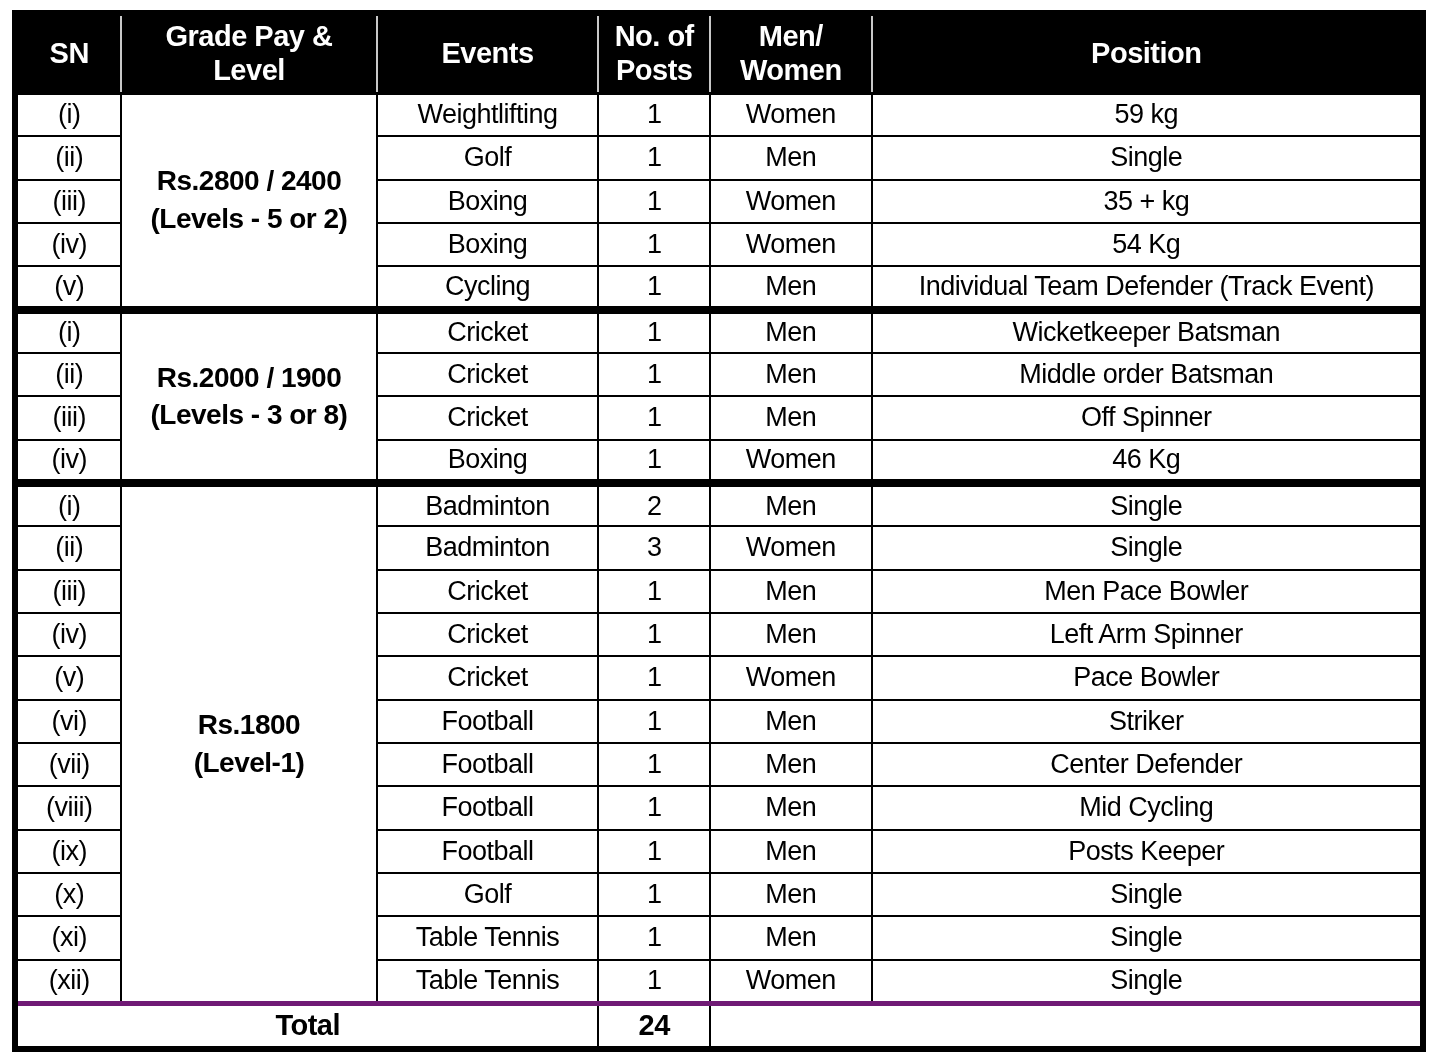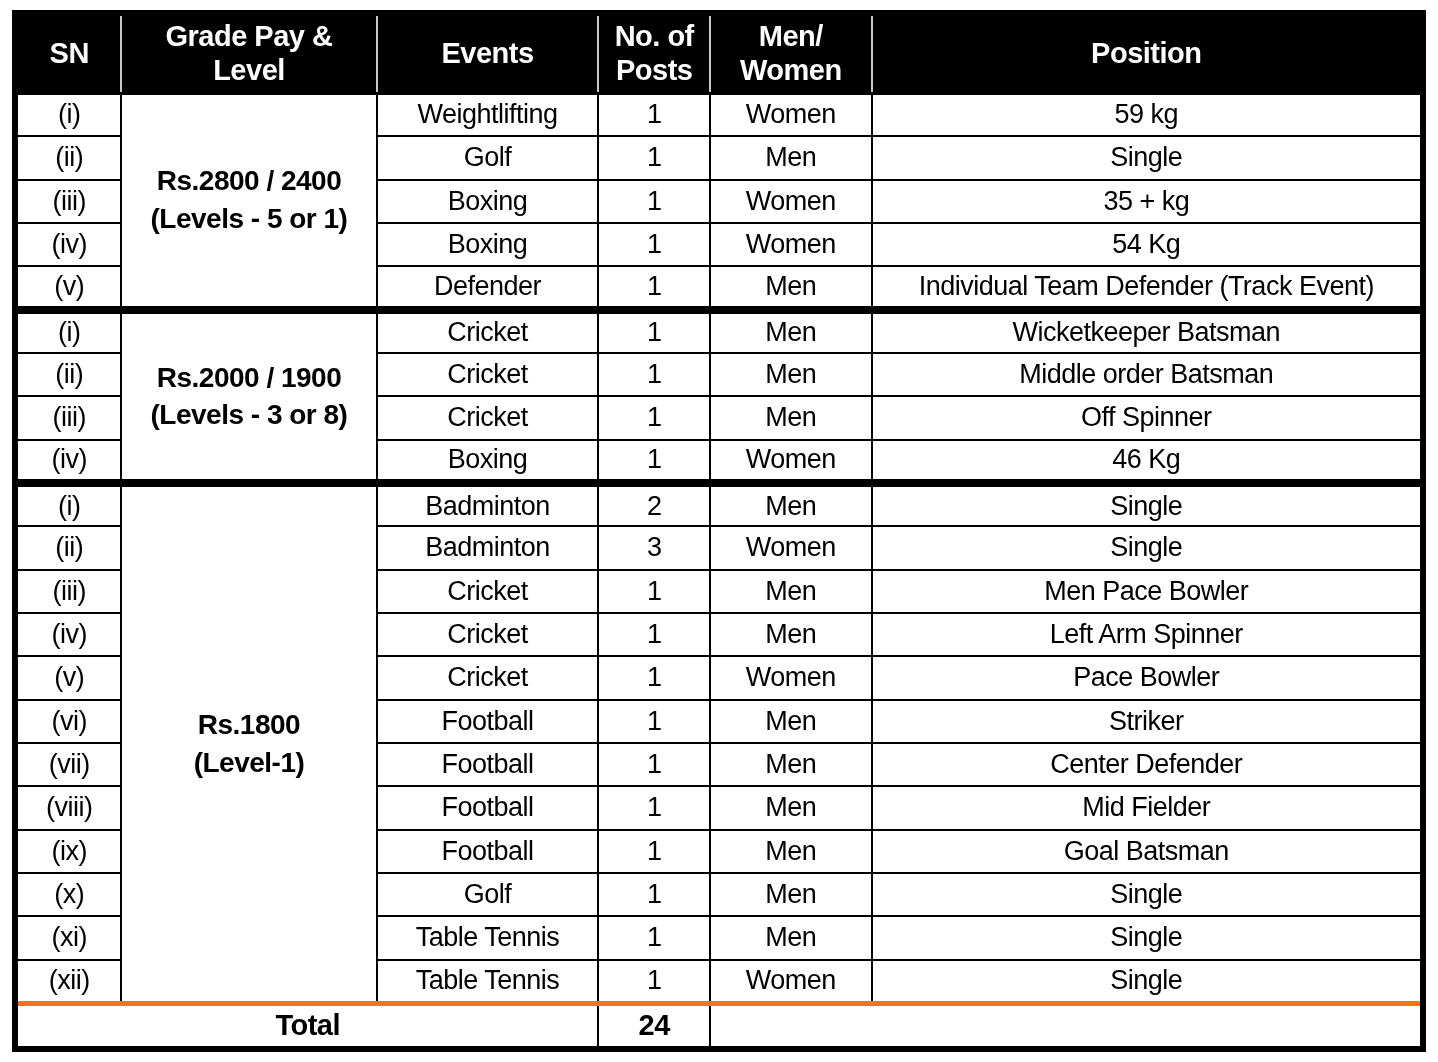--- a/index.html
+++ b/index.html
@@ -67,21 +67,21 @@
 
   td.grade-cell {
     font-weight: bold;
     font-size: 28px;
     line-height: 1.35;
     white-space: normal;
   }
 
   tr.total-row { height: 46px; }
   tr.total-row td {
-    border-top: 5px solid #f97316;
+    border-top: 5px solid #701a75;
     font-weight: bold;
     font-size: 29px;
     letter-spacing: -0.5px;
   }
 </style>
 </head>
 <body>
 
 <div class="page">
   <table class="posts-table">
@@ -104,21 +104,21 @@
         <th>Men/
 Women</th>
         <th>Position</th>
       </tr>
     </thead>
     <tbody>
         <tr>
           <td>(i)</td>
           <td class="grade-cell" rowspan="5">
             <div>Rs.2800 / 2400</div>
-            <div>(Levels - 5 or 1)</div>
+            <div>(Levels - 5 or 2)</div>
           </td>
           <td>Weightlifting</td>
           <td>1</td>
           <td>Women</td>
           <td>59 kg</td>
         </tr>
         <tr>
           <td>(ii)</td>
           <td>Golf</td>
           <td>1</td>
@@ -134,21 +134,21 @@
         </tr>
         <tr>
           <td>(iv)</td>
           <td>Boxing</td>
           <td>1</td>
           <td>Women</td>
           <td>54 Kg</td>
         </tr>
         <tr>
           <td>(v)</td>
-          <td>Defender</td>
+          <td>Cycling</td>
           <td>1</td>
           <td>Men</td>
           <td>Individual Team Defender (Track Event)</td>
         </tr>
         <tr class="group-start">
           <td>(i)</td>
           <td class="grade-cell" rowspan="4">
             <div>Rs.2000 / 1900</div>
             <div>(Levels - 3 or 8)</div>
           </td>
@@ -229,28 +229,28 @@
           <td>Football</td>
           <td>1</td>
           <td>Men</td>
           <td>Center Defender</td>
         </tr>
         <tr>
           <td>(viii)</td>
           <td>Football</td>
           <td>1</td>
           <td>Men</td>
-          <td>Mid Fielder</td>
+          <td>Mid Cycling</td>
         </tr>
         <tr>
           <td>(ix)</td>
           <td>Football</td>
           <td>1</td>
           <td>Men</td>
-          <td>Goal Batsman</td>
+          <td>Posts Keeper</td>
         </tr>
         <tr>
           <td>(x)</td>
           <td>Golf</td>
           <td>1</td>
           <td>Men</td>
           <td>Single</td>
         </tr>
         <tr>
           <td>(xi)</td>

